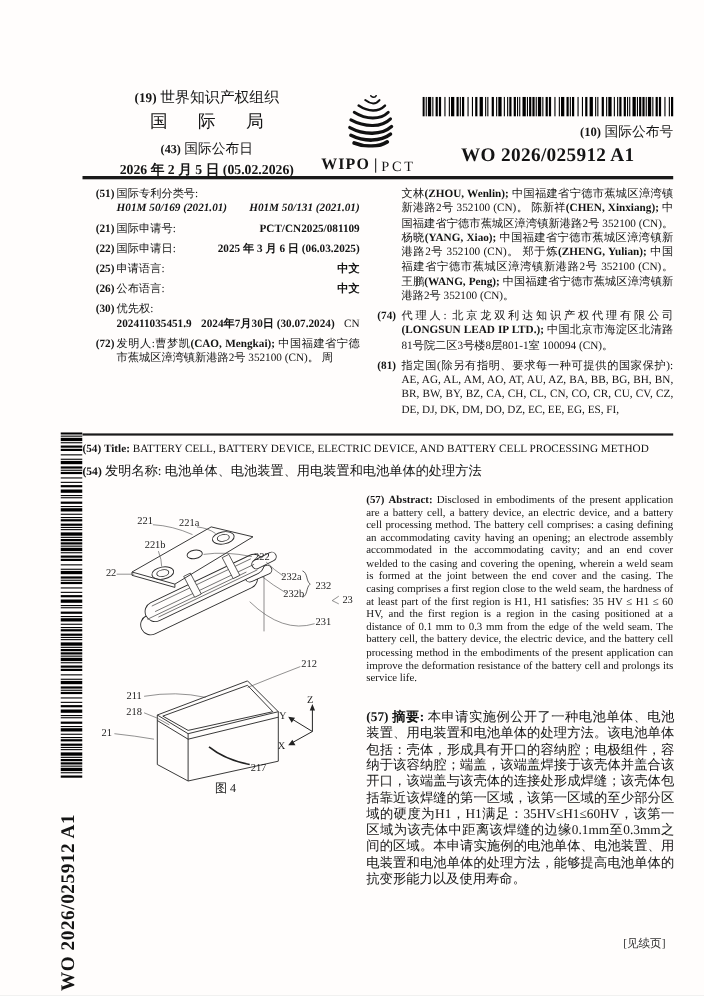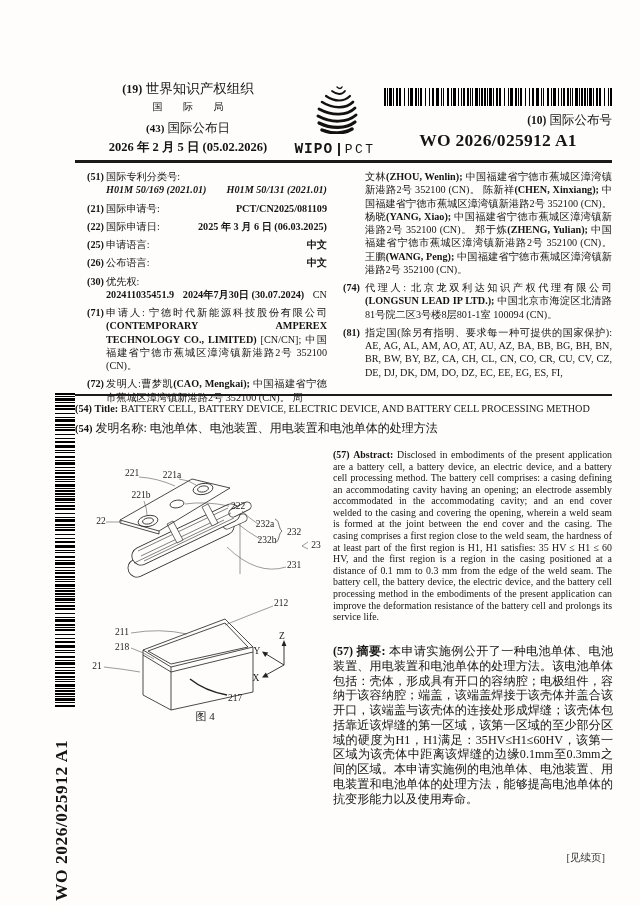--- a/index.html
+++ b/index.html
@@ -9,27 +9,27 @@
   b{font-weight:bold;}
   .center{text-align:center;}
   .just{text-align:justify;}
   .rule{background:#1a1a1a;}
   
   .doctype{top:56px;left:0;width:640px;font-size:15px;}
   .doctype b{font-size:13px;}
   .orgblock{left:80px;top:80px;width:216px;}
   .org1{font-size:13.5px;}
   .org1 b{font-size:12px;}
-  .org2{font-size:10px;letter-spacing:9px;margin-top:2px;text-indent:9px;}
+  .org2{font-size:16px;letter-spacing:9px;margin-top:2px;text-indent:9px;font-family:Liberation Mono, monospace;}
   .org3{font-size:12.5px;margin-top:6px;}
   .org3 b{font-size:11px;margin-top:42px;}
   .org4{font-size:12.5px;font-weight:bold;margin-top:2px;white-space:nowrap;}
   .logoblock{left:292px;top:86px;width:86px;}
   .logotext{display:flex;align-items:center;justify-content:center;margin-top:3px;
-            font-family:Liberation Mono, monospace;}
+            font-family:Liberation Serif, serif;}
   .logotext .wipo{font-weight:bold;font-size:14.5px;letter-spacing:1px;}
   .logotext .pct{font-size:13px;letter-spacing:2.5px;margin-left:5px;}
   .logotext .vline{width:1.5px;height:13px;background:#222;margin-left:5px;}
   .pubblock{left:384px;top:88px;width:228px;}
   .pubno-label{font-size:12.5px;margin-top:6px;text-align:right;}
   .pubno-label b{font-size:11.5px;}
   .pubno-value{font-size:17.5px;font-weight:bold;margin-top:1px;letter-spacing:.3px;}
   
   .barcode{display:flex;overflow:hidden;}
   .barcode.vertical{flex-direction:column;}
@@ -227,29 +227,20 @@
     </div>
     <div class="item">
       <span class="inum">(30)</span>
       <div class="ibody">
         <div>优先权:</div>
         <div class="row">
           <b>202411035451.9</b>
           <b>2024年7月30日 (30.07.2024)</b>
           <span>CN</span>
         </div>
-      </div>
-    </div>
-    <div class="item">
-      <span class="inum">(71)</span>
-      <div class="ibody just">
-        <span>申请人:</span>
-        <span>宁德时代新能源科技股份有限公司</span>
-        <b>(CONTEMPORARY AMPEREX TECHNOLOGY CO., LIMITED)</b>
-        <span>[CN/CN]; 中国福建省宁德市蕉城区漳湾镇新港路2号 352100 (CN)。</span>
       </div>
     </div>
     <div class="item">
       <span class="inum">(72)</span>
       <div class="ibody just">
         <span>发明人:</span><span>曹梦凯</span><b>(CAO, Mengkai);</b>
         <span>中国福建省宁德市蕉城区漳湾镇新港路2号 352100 (CN)。</span>
         <span>周</span>
       </div>
     </div>

